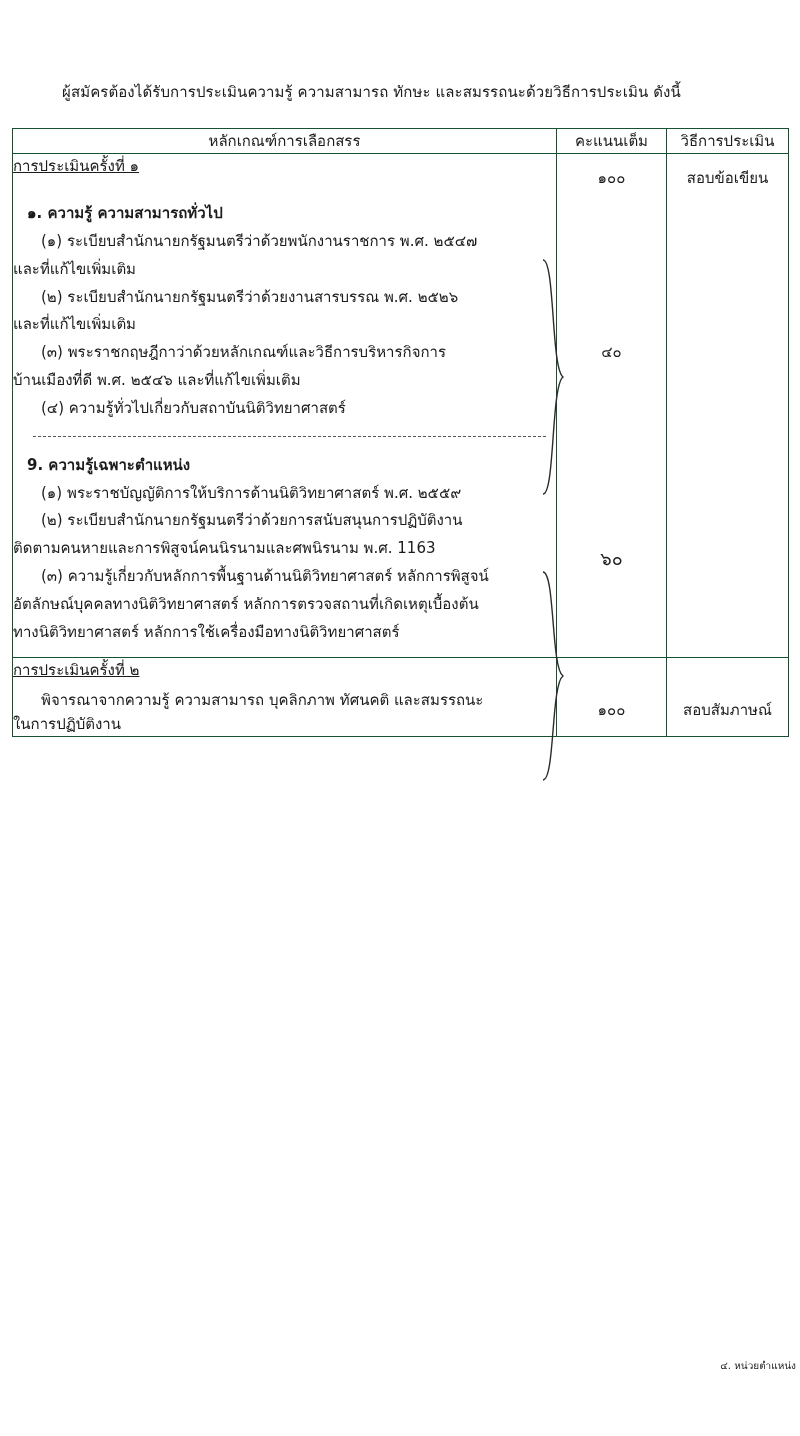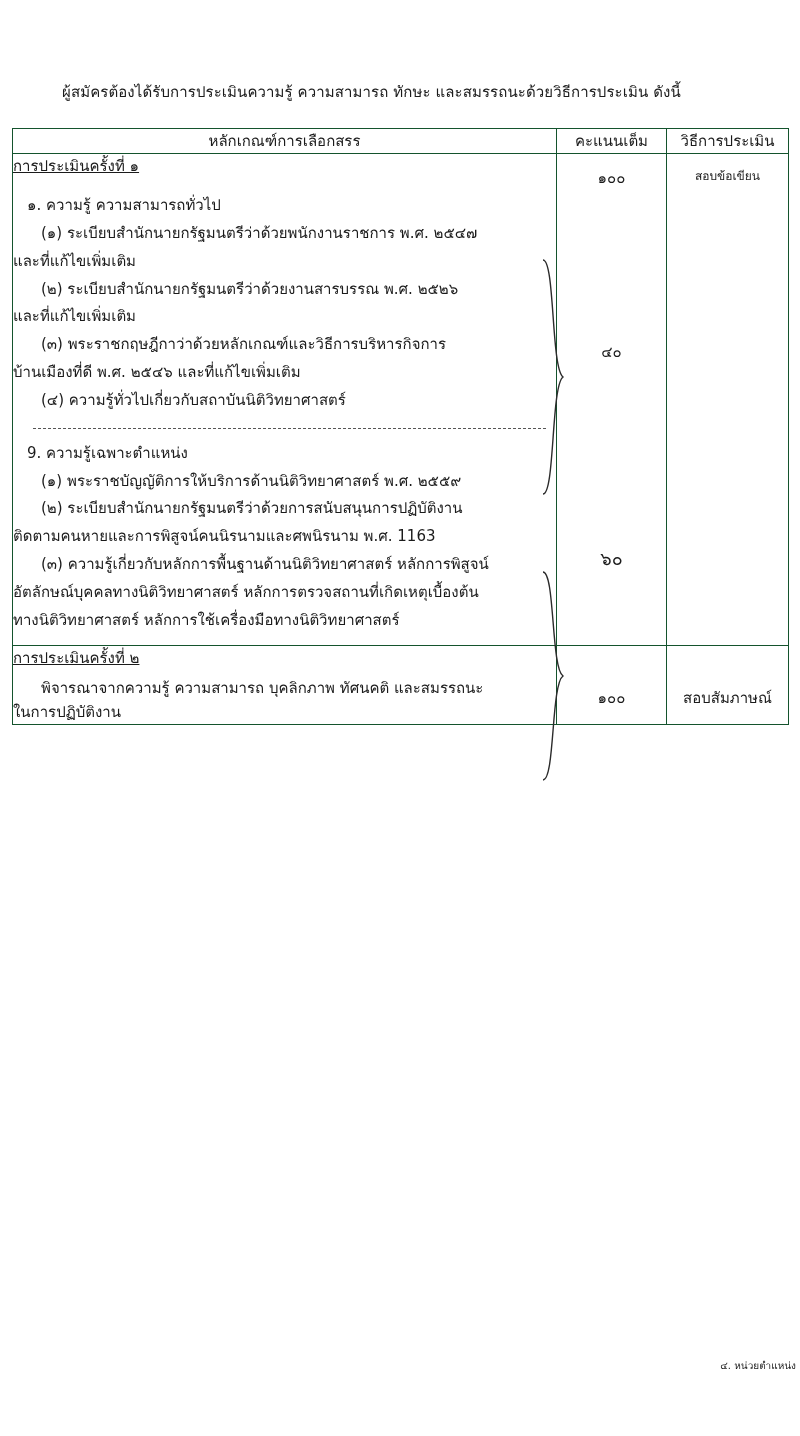--- a/index.html
+++ b/index.html
@@ -68,22 +68,22 @@
     font-size: 15px;
   }
   .round-title {
     font-size: 15px;
     text-decoration: underline;
     margin-bottom: 7px;
     display: inline-block;
   }
   .section-title {
     font-size: 15px;
-    font-weight: normal;
-    margin: 8px 0 2px 14px;
+    font-weight: bold;
+    margin: 16px 0 2px 14px;
   }
   .item {
     font-size: 15px;
     margin: 5px 0 0 0;
     line-height: 1.52;
     text-indent: 28px;
   }
   .item.cont {
     text-indent: 0;
   }
@@ -101,21 +101,21 @@
     top: 150px;
     font-size: 15px;
   }
   .score-mid2 {
     position: relative;
     top: 330px;
     font-size: 18px;
   }
   .method-top {
     padding-top: 12px;
-    font-size: 12px;
+    font-size: 15px;
   }
   .round2-body {
     font-size: 15px;
     line-height: 1.55;
   }
   .round2-body .line1 { text-indent: 28px; }
   .cell-center.round2 {
     padding-top: 40px;
   }
   

